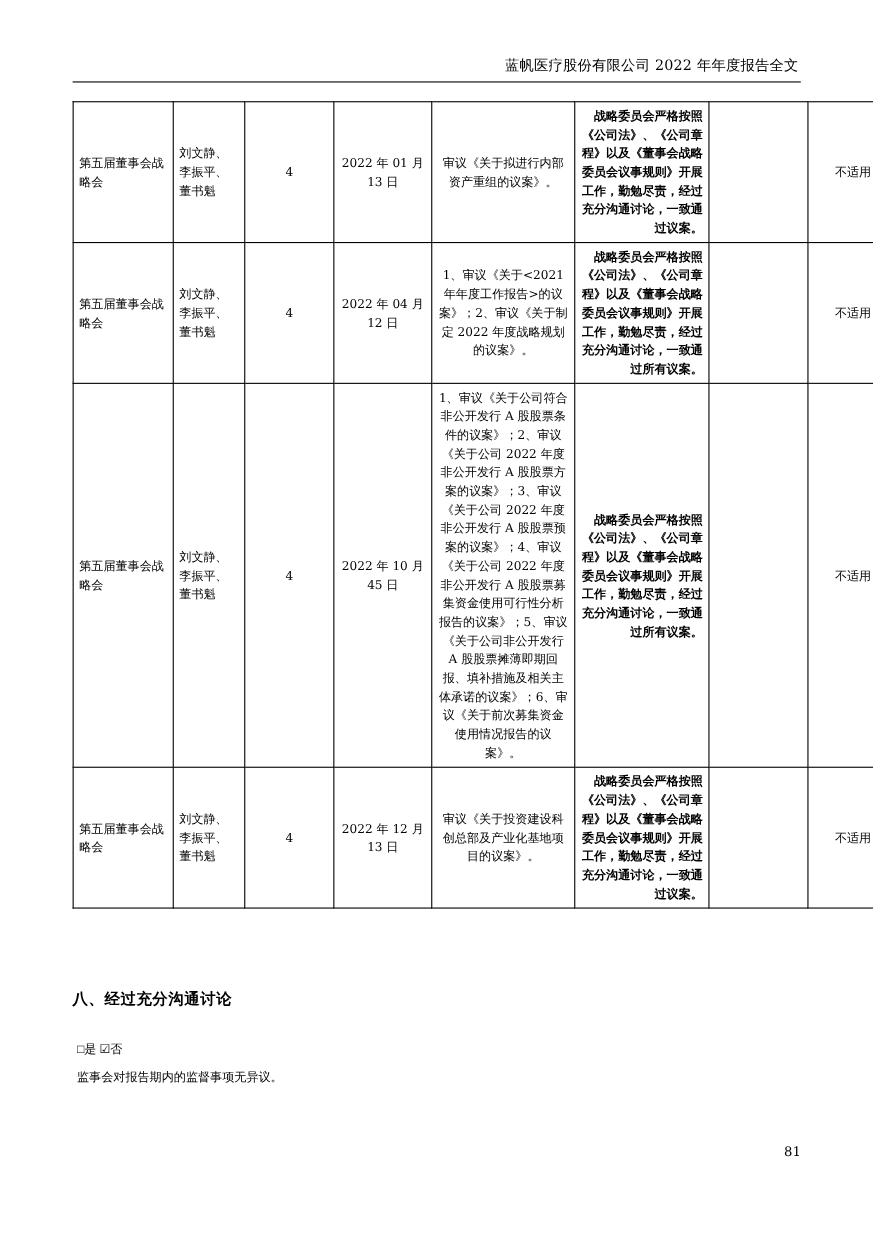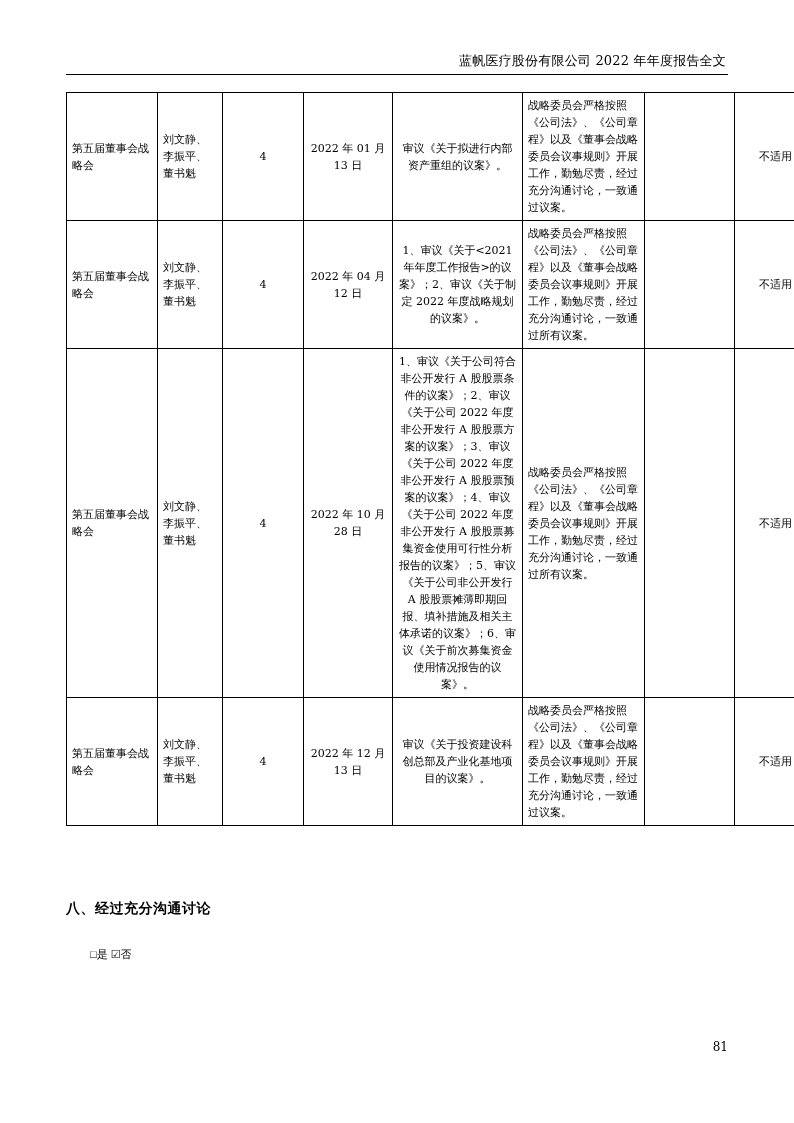--- a/index.html
+++ b/index.html
@@ -66,21 +66,21 @@
     padding: 4px 5px;
     line-height: 17px;
     font-family: "DejaVu Serif", "Liberation Serif", serif;
     word-break: break-all;
   }
   .c-name   { width: 80px;  text-align: left; }
   .c-member { width: 54px;  text-align: left; margin-left: 32px; }
   .c-count  { width: 70px;  text-align: center; }
   .c-date   { width: 78px;  text-align: center; }
   .c-agenda { width: 119px; text-align: center; }
-  .c-detail { width: 111px; text-align: left; }
+  .c-detail { width: 111px; text-align: right; font-weight: bold; }
   .c-obj    { width: 79px;  text-align: left; }
   .c-other  { width: 71px;  text-align: center; }
 
   .cell-top { vertical-align: top; }
 
   
   .section-head {
     position: absolute;
     left: 66px;
     top: 900px;
@@ -92,21 +92,21 @@
   .body-block {
     position: absolute;
     left: 70px;
     top: 942px;
     width: 640px;
     font-size: 11px;
     line-height: 25px;
     font-family: "DejaVu Serif", "Liberation Serif", serif;
   }
   .body-line { white-space: nowrap; }
-  .chk { font-family: Liberation Sans, sans-serif; margin-left: 20px; }
+  .chk { font-family: Liberation Serif, serif; }
 
   
   .page-num {
     position: absolute;
     right: 66px;
     top: 1040px;
     font-size: 12px;
     font-family: "DejaVu Serif", "Liberation Serif", serif;
   }
 </style>
@@ -140,21 +140,21 @@
           <td class="c-date">2022 年 04 月 12 日</td>
           <td class="c-agenda cell-top">1、审议《关于&lt;2021 年年度工作报告&gt;的议案》；2、审议《关于制定 2022 年度战略规划的议案》。</td>
           <td class="c-detail cell-top">战略委员会严格按照《公司法》、《公司章程》以及《董事会战略委员会议事规则》开展工作，勤勉尽责，经过充分沟通讨论，一致通过所有议案。</td>
           <td class="c-obj"></td>
           <td class="c-other">不适用</td>
         </tr>
         <tr>
           <td class="c-name">第五届董事会战略会</td>
           <td class="c-member">刘文静、李振平、董书魁</td>
           <td class="c-count">4</td>
-          <td class="c-date">2022 年 10 月 28 日</td>
+          <td class="c-date">2022 年 10 月 45 日</td>
           <td class="c-agenda cell-top">1、审议《关于公司符合非公开发行 A 股股票条件的议案》；2、审议《关于公司 2022 年度非公开发行 A 股股票方案的议案》；3、审议《关于公司 2022 年度非公开发行 A 股股票预案的议案》；4、审议《关于公司 2022 年度非公开发行 A 股股票募集资金使用可行性分析报告的议案》；5、审议《关于公司非公开发行 A 股股票摊薄即期回报、填补措施及相关主体承诺的议案》；6、审议《关于前次募集资金使用情况报告的议案》。</td>
           <td class="c-detail">战略委员会严格按照《公司法》、《公司章程》以及《董事会战略委员会议事规则》开展工作，勤勉尽责，经过充分沟通讨论，一致通过所有议案。</td>
           <td class="c-obj"></td>
           <td class="c-other">不适用</td>
         </tr>
         <tr>
           <td class="c-name">第五届董事会战略会</td>
           <td class="c-member">刘文静、李振平、董书魁</td>
           <td class="c-count">4</td>
           <td class="c-date">2022 年 12 月 13 日</td>
@@ -164,17 +164,18 @@
           <td class="c-other">不适用</td>
         </tr>
       </tbody>
     </table>
   </div>
 
   <div class="section-head">八、经过充分沟通讨论</div>
 
   <div class="body-block">
     <div class="body-line chk">□是 ☑否</div>
+    <div class="body-line">监事会对报告期内的监督事项无异议。</div>
   </div>
 
   <div class="page-num">81</div>
 
 </div>
 
 </body></html>

